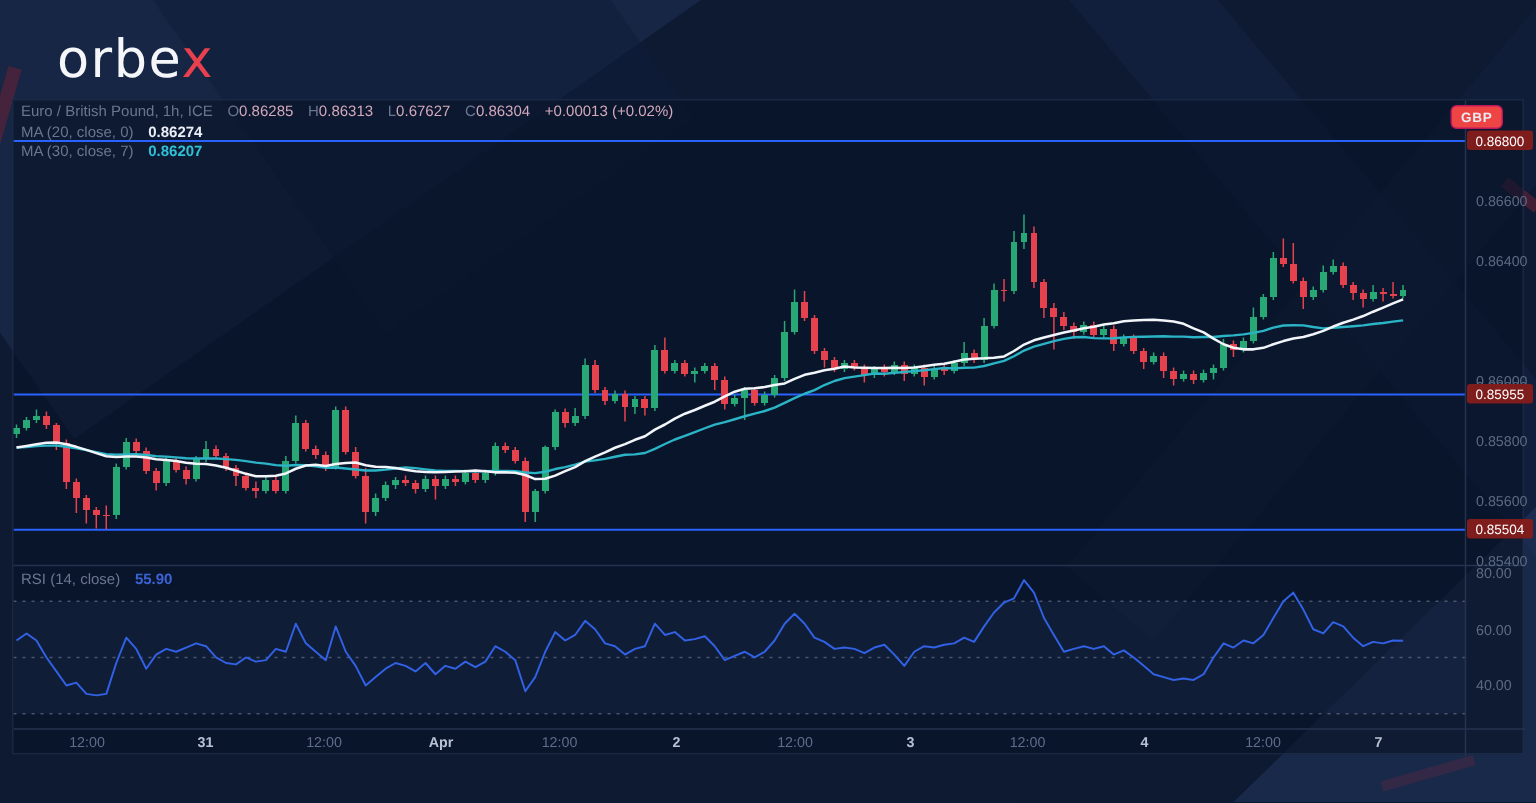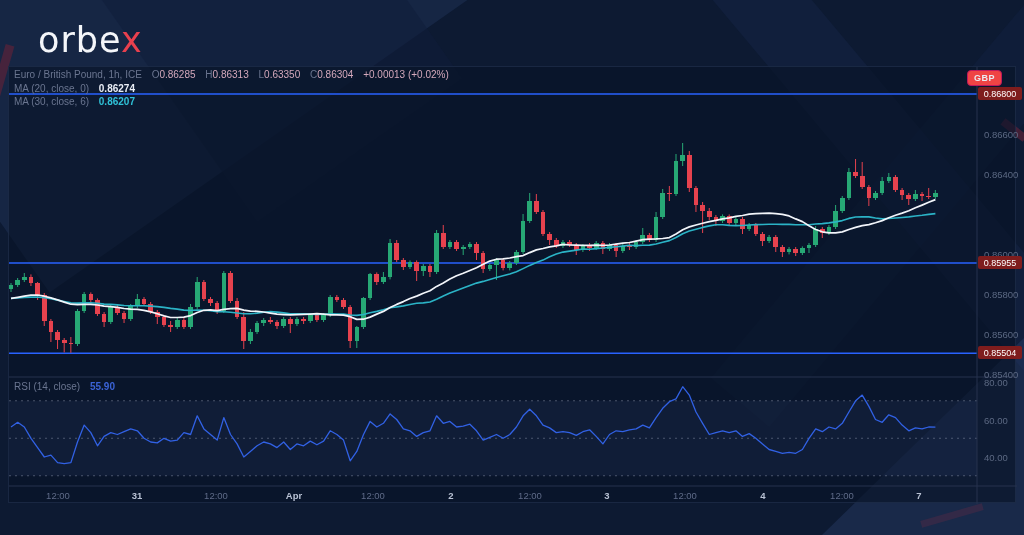--- a/index.html
+++ b/index.html
@@ -353,30 +353,30 @@
         <line x1="968" y1="0" x2="968" y2="437" stroke="#26334f" stroke-width="1"></line>
         <line x1="0" y1="310" x2="1008" y2="310" stroke="#26334f" stroke-width="1"></line>
         <line x1="0" y1="419" x2="1008" y2="419" stroke="#26334f" stroke-width="1"></line>
       </svg>
 
 
     <div class="hrow" style="top:2px;">
       <span class="hlab">Euro / British Pound, 1h, ICE</span><span class="gap"></span>
       <span class="hlab">O</span><span class="hval">0.86285</span><span class="gap"></span>
       <span class="hlab">H</span><span class="hval">0.86313</span><span class="gap"></span>
-      <span class="hlab">L</span><span class="hval">0.63350</span><span class="gap"></span>
+      <span class="hlab">L</span><span class="hval">0.67627</span><span class="gap"></span>
       <span class="hlab">C</span><span class="hval">0.86304</span><span class="gap"></span>
       <span class="hval">+0.00013 (+0.02%)</span>
     </div>
     <div class="hrow" style="top:15.5px;">
       <span class="hlab">MA (20, close, 0)</span><span class="gap"></span>
       <span class="ma20v">0.86274</span>
     </div>
     <div class="hrow" style="top:29px;">
-      <span class="hlab">MA (30, close, 6)</span><span class="gap"></span>
+      <span class="hlab">MA (30, close, 7)</span><span class="gap"></span>
       <span class="ma30v">0.86207</span>
     </div>
 
     <button id="gbp-btn">GBP</button>
 
     <div id="rsi-row">
       <span class="hlab">RSI (14, close)</span><span class="gap"></span>
       <span class="v">55.90</span>
     </div>
 

